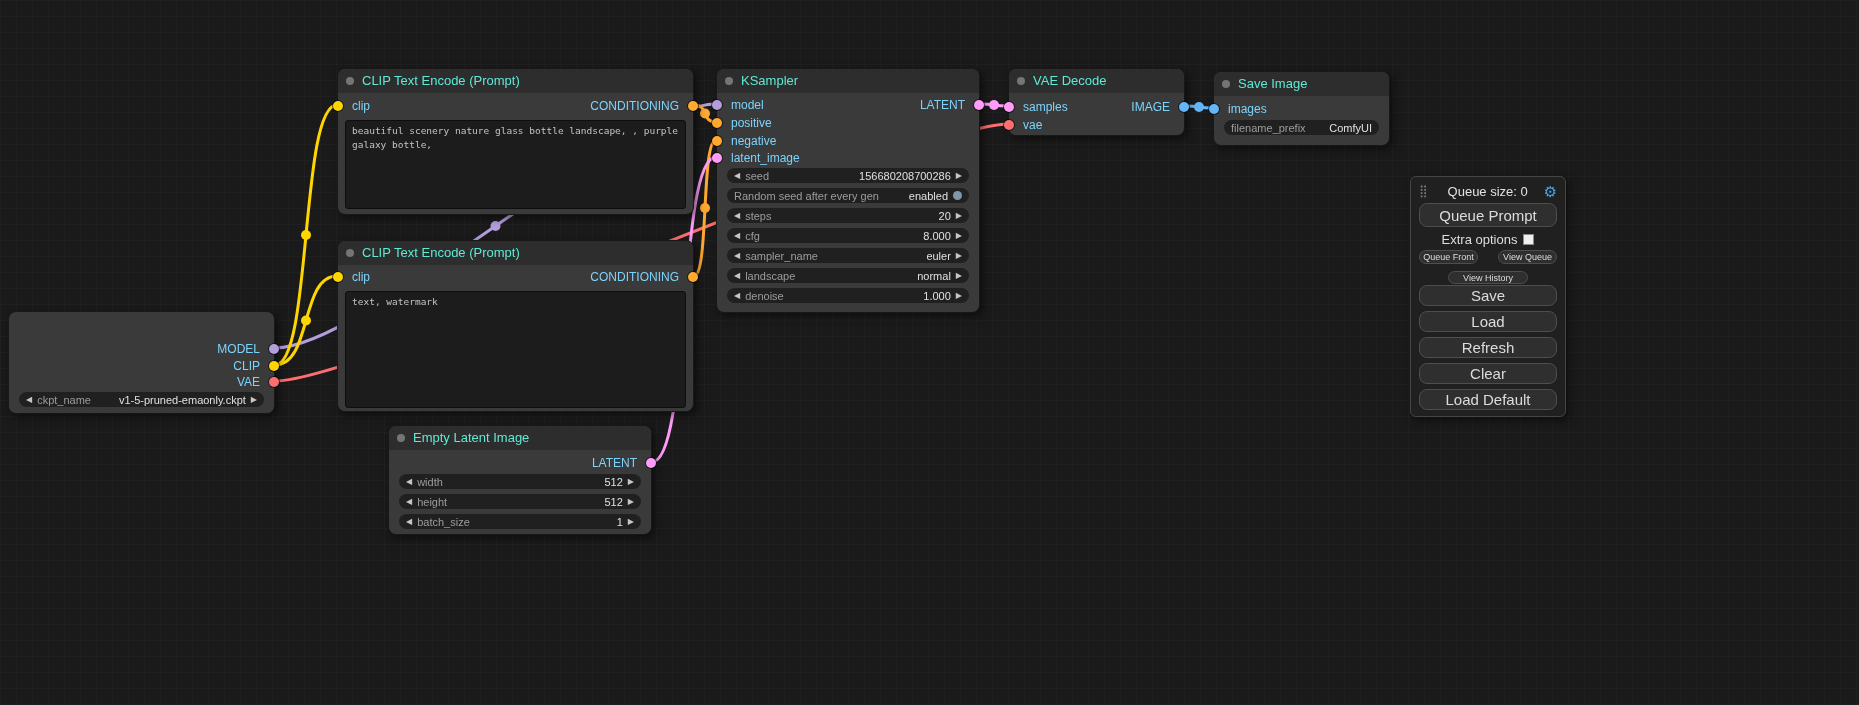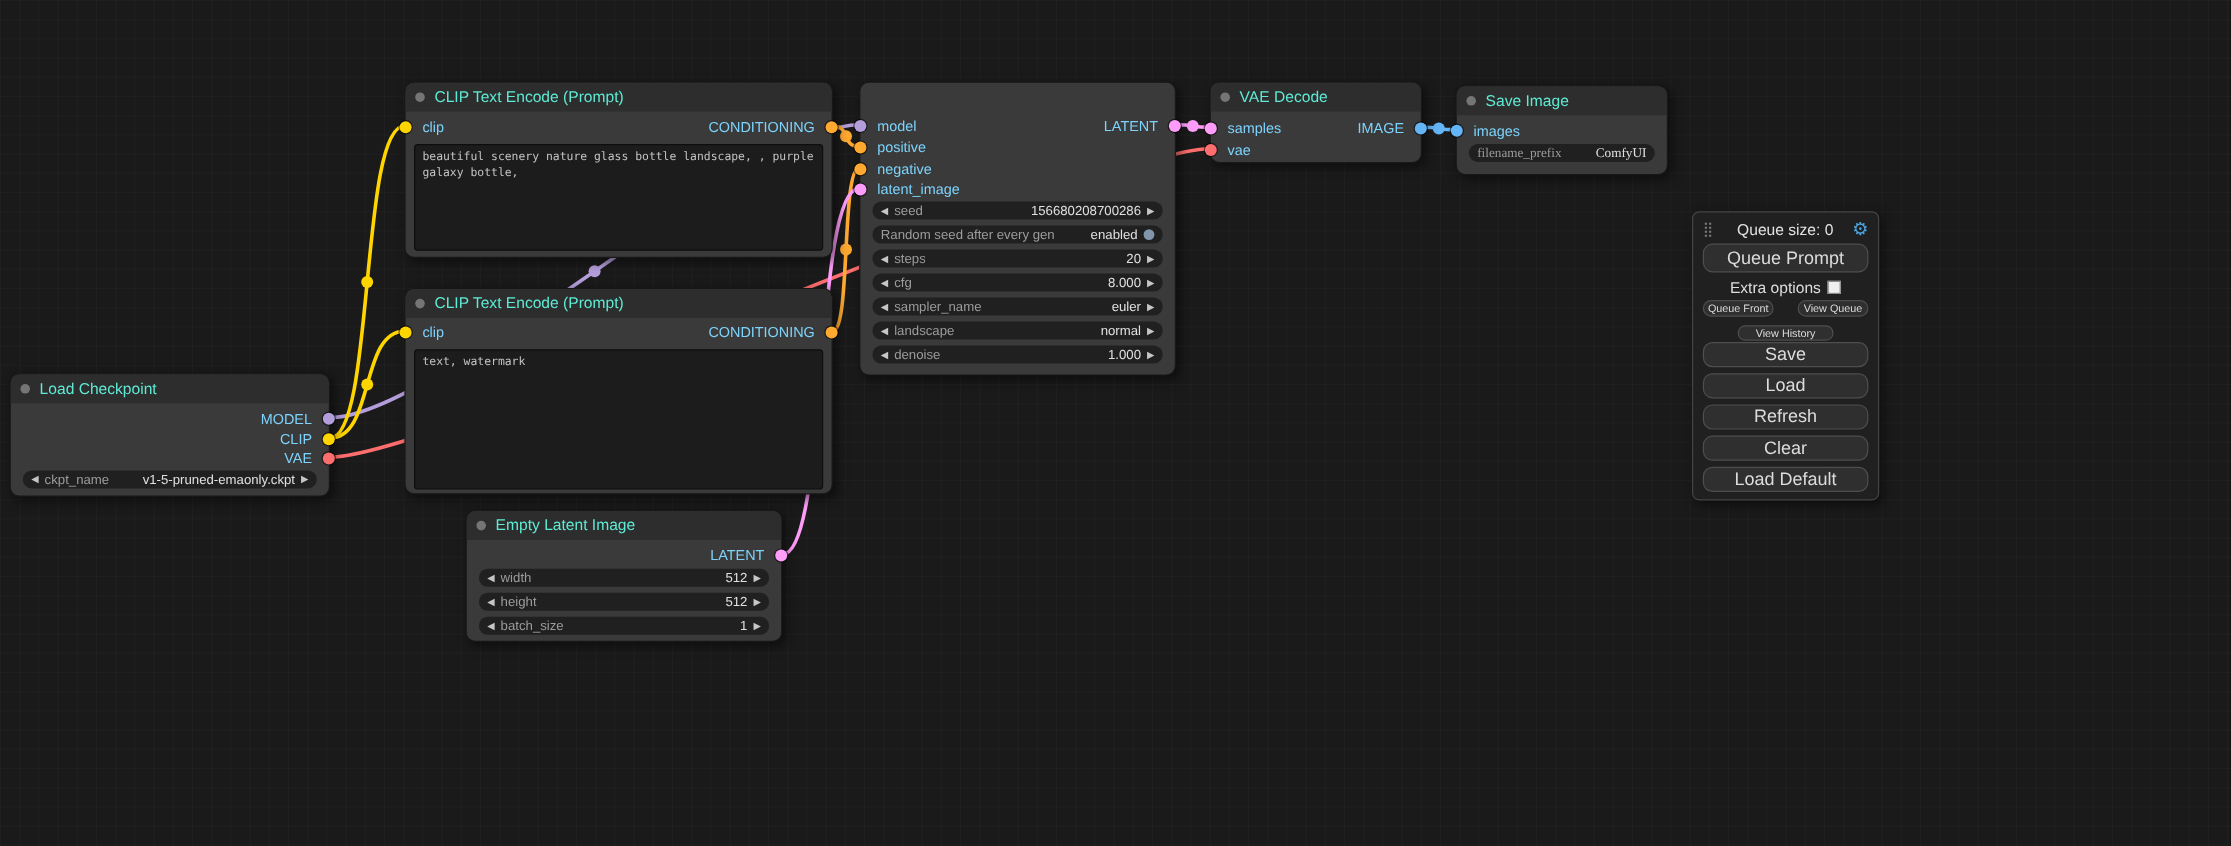--- a/index.html
+++ b/index.html
@@ -93,21 +93,20 @@
       <circle cx="705" cy="208" r="5" fill="#FFA931"></circle>
       <path d="M 652 462 C 690.4 462, 677.6 157, 716 157" stroke="#FF9CF9" stroke-width="3" fill="none" stroke-linecap="round"></path>
       <circle cx="684" cy="309.5" r="5" fill="#FF9CF9"></circle>
       <path d="M 980 104 C 996.8 104, 991.2 106, 1008 106" stroke="#FF9CF9" stroke-width="3" fill="none" stroke-linecap="round"></path>
       <circle cx="994" cy="105" r="5" fill="#FF9CF9"></circle>
       <path d="M 1185 106 C 1201.8 106, 1196.2 108, 1213 108" stroke="#64B5F6" stroke-width="3" fill="none" stroke-linecap="round"></path>
       <circle cx="1199" cy="107" r="5" fill="#64B5F6"></circle>
     </svg>
   <div id="nodes">
       <div class="node" style="left: 8px; top: 311px; width: 267px; height: 103px;">
-        <div class="node-title"><span class="collapse-dot"></span><span class="title-text">Load Checkpoint</span></div>
         <span class="slot-dot" style="right: -5px; top: 32px; background: rgb(179, 157, 219);"></span>
         <span class="slot-label out" style="top: 29px;">MODEL</span>
         <span class="slot-dot" style="right: -5px; top: 49px; background: rgb(255, 213, 0);"></span>
         <span class="slot-label out" style="top: 46px;">CLIP</span>
         <span class="slot-dot" style="right: -5px; top: 65px; background: rgb(255, 110, 110);"></span>
         <span class="slot-label out" style="top: 62px;">VAE</span>
         <div class="widget" style="top: 80px;">
           <span class="w-arrow">◀</span>
           <span class="w-label">ckpt_name</span>
           <span class="w-value">v1-5-pruned-emaonly.ckpt</span>
@@ -147,20 +146,21 @@
           <span class="w-arrow">▶</span>
         </div>
         <div class="widget" style="top: 88px;">
           <span class="w-arrow">◀</span>
           <span class="w-label">batch_size</span>
           <span class="w-value">1</span>
           <span class="w-arrow">▶</span>
         </div>
       </div>
       <div class="node" style="left: 716px; top: 68px; width: 264px; height: 245px;">
+        <div class="node-title"><span class="collapse-dot"></span><span class="title-text">KSampler</span></div>
         <span class="slot-dot" style="left: -5px; top: 31px; background: rgb(179, 157, 219);"></span>
         <span class="slot-label in" style="top: 28px;">model</span>
         <span class="slot-dot" style="left: -5px; top: 49px; background: rgb(255, 169, 49);"></span>
         <span class="slot-label in" style="top: 46px;">positive</span>
         <span class="slot-dot" style="left: -5px; top: 67px; background: rgb(255, 169, 49);"></span>
         <span class="slot-label in" style="top: 64px;">negative</span>
         <span class="slot-dot" style="left: -5px; top: 84px; background: rgb(255, 156, 249);"></span>
         <span class="slot-label in" style="top: 81px;">latent_image</span>
         <span class="slot-dot" style="right: -5px; top: 31px; background: rgb(255, 156, 249);"></span>
         <span class="slot-label out" style="top: 28px;">LATENT</span>
@@ -212,21 +212,21 @@
         <span class="slot-label in" style="top: 30px;">samples</span>
         <span class="slot-dot" style="left: -5px; top: 51px; background: rgb(255, 110, 110);"></span>
         <span class="slot-label in" style="top: 48px;">vae</span>
         <span class="slot-dot" style="right: -5px; top: 33px; background: rgb(100, 181, 246);"></span>
         <span class="slot-label out" style="top: 30px;">IMAGE</span>
       </div>
       <div class="node" style="left: 1213px; top: 71px; width: 177px; height: 75px;">
         <div class="node-title"><span class="collapse-dot"></span><span class="title-text">Save Image</span></div>
         <span class="slot-dot" style="left: -5px; top: 32px; background: rgb(100, 181, 246);"></span>
         <span class="slot-label in" style="top: 29px;">images</span>
-        <div class="widget" style="top: 48px; font-family: Liberation Serif, serif;">
+        <div class="widget" style="top: 48px;">
           <span class="w-label">filename_prefix</span>
           <span class="w-value">ComfyUI</span>
         </div>
       </div>
     </div>
 
   <div class="menu">
     <div class="menu-header">
       <span class="drag">⣿</span>
       <span class="qsize">Queue size: 0</span>

